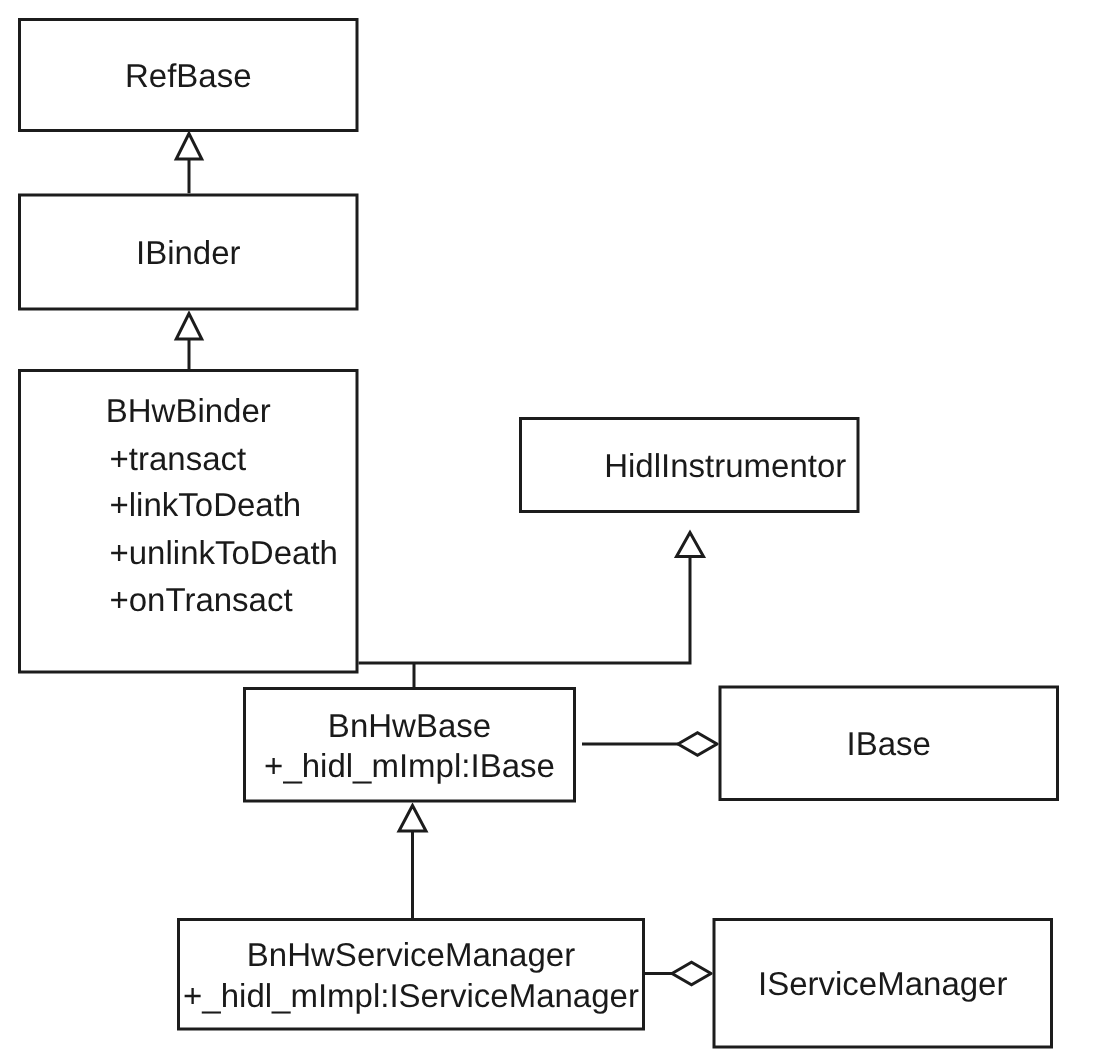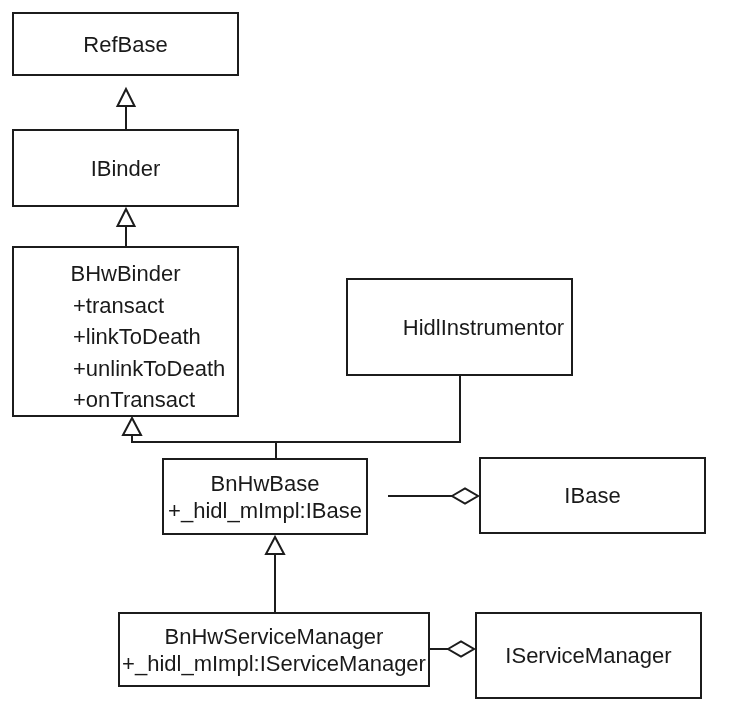--- a/index.html
+++ b/index.html
@@ -44,25 +44,25 @@
     text-align: center;
     line-height: 31.5px;
   }
   .node.with-members .member {
     text-align: left;
     padding-left: 59px;
     line-height: 31.5px;
     white-space: nowrap;
   }
   
-  #box-refbase            { left: 12px;  top: 12px;  width: 227px; height: 64px;  }
+  #box-refbase            { left: 12px;  top: 12px;  width: 227px; height: 76px;  }
   #box-ibinder            { left: 12px;  top: 129px; width: 227px; height: 78px; text-align: right;  }
-  #box-bhwbinder          { left: 12px;  top: 246px; width: 227px; height: 171px; }
-  #box-hidlinstrumentor   { left: 346px; top: 278px; width: 227px; height: 98px; padding-left: 48px;  }
-  #box-bnhwbase           { left: 162px; top: 458px; width: 206px; height: 77px;  }
+  #box-bhwbinder          { left: 12px;  top: 246px; width: 227px; height: 203px; }
+  #box-hidlinstrumentor   { left: 346px; top: 278px; width: 227px; height: 64px; padding-left: 48px;  }
+  #box-bnhwbase           { left: 162px; top: 458px; width: 222px; height: 77px;  }
   #box-ibase              { left: 479px; top: 457px; width: 227px; height: 77px;  }
   #box-bnhwservicemanager { left: 118px; top: 612px; width: 312px; height: 75px;  }
   #box-iservicemanager    { left: 475px; top: 612px; width: 227px; height: 87px;  }
   .edge-line { stroke: #1c1c1c; stroke-width: 2; fill: none; }
   .arrow-head { stroke: #1c1c1c; stroke-width: 2; fill: #ffffff; }
 </style>
 </head>
 <body>
 
 <div class="canvas">

